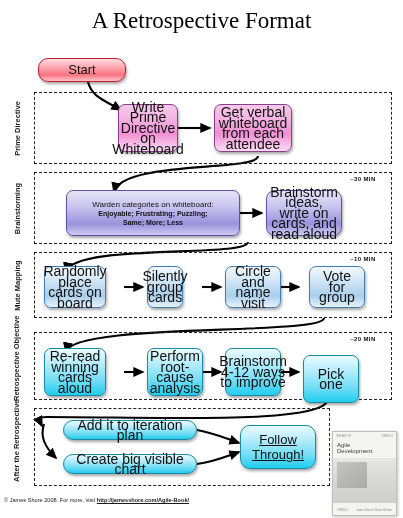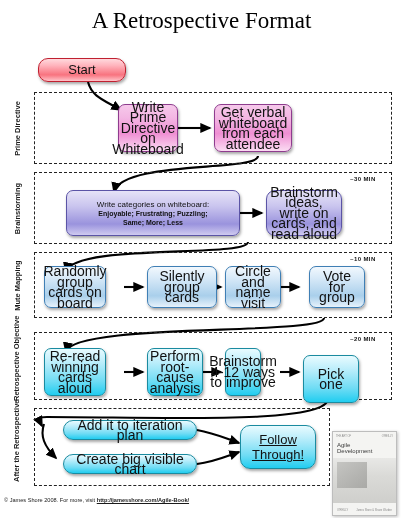--- a/index.html
+++ b/index.html
@@ -186,56 +186,56 @@
   </div>
   <div class="node pink" style="left:214px;top:104px;width:78px;height:48px;">
     <span>Get verbal whiteboard from each attendee</span>
   </div>
 
   <div class="band" style="left:34px;top:172px;width:358px;height:72px;"></div>
   <div class="band-label rot" style="left:-11px;top:204px;width:56px;">Brainstorming</div>
   <div class="time" style="left:350px;top:176px;">~30 MIN</div>
 
   <div class="node purple cats" style="left:66px;top:190px;width:174px;height:46px;flex-direction:column;">
-    <span class="hdr">Write categories on whiteboard:</span>
+    <span class="hdr">Warden categories on whiteboard:</span>
     <span class="lst">Enjoyable; Frustrating; Puzzling;</span>
     <span class="lst">Same; More; Less</span>
   </div>
   <div class="node purple" style="left:266px;top:190px;width:76px;height:46px;border-radius:9px;">
     <span>Brainstorm ideas, write on cards, and read aloud</span>
   </div>
 
   <div class="band" style="left:34px;top:252px;width:358px;height:66px;"></div>
   <div class="band-label rot" style="left:-10px;top:281px;width:54px;">Mute Mapping</div>
   <div class="time" style="left:350px;top:256px;">~10 MIN</div>
 
   <div class="node blue" style="left:44px;top:266px;width:62px;height:42px;">
-    <span>Randomly group cards on board</span>
-  </div>
-  <div class="node blue" style="left:147px;top:266px;width:70px;height:42px;">
+    <span>Randomly place cards on board</span>
+  </div>
+  <div class="node blue" style="left:147px;top:266px;width:36px;height:42px;">
     <span>Silently group cards</span>
   </div>
   <div class="node blue" style="left:225px;top:266px;width:56px;height:42px;">
     <span>Circle and name visit</span>
   </div>
   <div class="node blue" style="left:303px;top:266px;width:56px;height:42px;margin-left:6px;">
     <span>Vote for group</span>
   </div>
 
   <div class="band" style="left:34px;top:332px;width:358px;height:68px;"></div>
   <div class="band-label rot" style="left:-18px;top:362px;width:70px;line-height:8px;">Retrospective Objective</div>
   <div class="time" style="left:350px;top:336px;">~20 MIN</div>
 
   <div class="node cyan" style="left:44px;top:348px;width:62px;height:48px;">
     <span>Re-read winning cards aloud</span>
   </div>
   <div class="node cyan" style="left:147px;top:348px;width:56px;height:48px;">
     <span>Perform root-cause analysis</span>
   </div>
-  <div class="node cyan" style="left:225px;top:348px;width:36px;height:48px;border-radius:6px;">
+  <div class="node cyan" style="left:225px;top:348px;width:56px;height:48px;">
     <span>Brainstorm 4-12 ways to improve</span>
   </div>
   <div class="node cyan" style="left:303px;top:355px;width:56px;height:48px;">
     <span>Pick one</span>
   </div>
 
   <div class="band" style="left:34px;top:408px;width:296px;height:78px;"></div>
   <div class="band-label rot" style="left:-18px;top:443px;width:70px;line-height:8px;">After the Retrospective</div>
 
   <div class="node cyan pill" style="left:63px;top:420px;width:134px;height:20px;">

